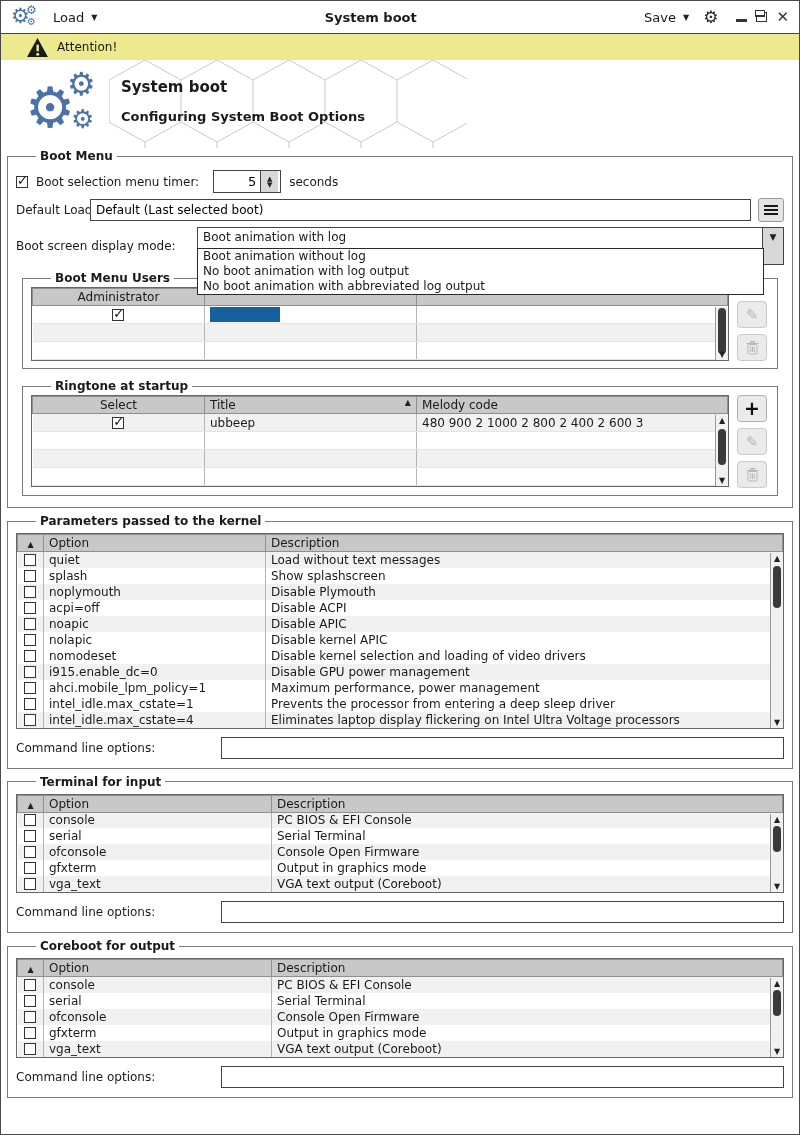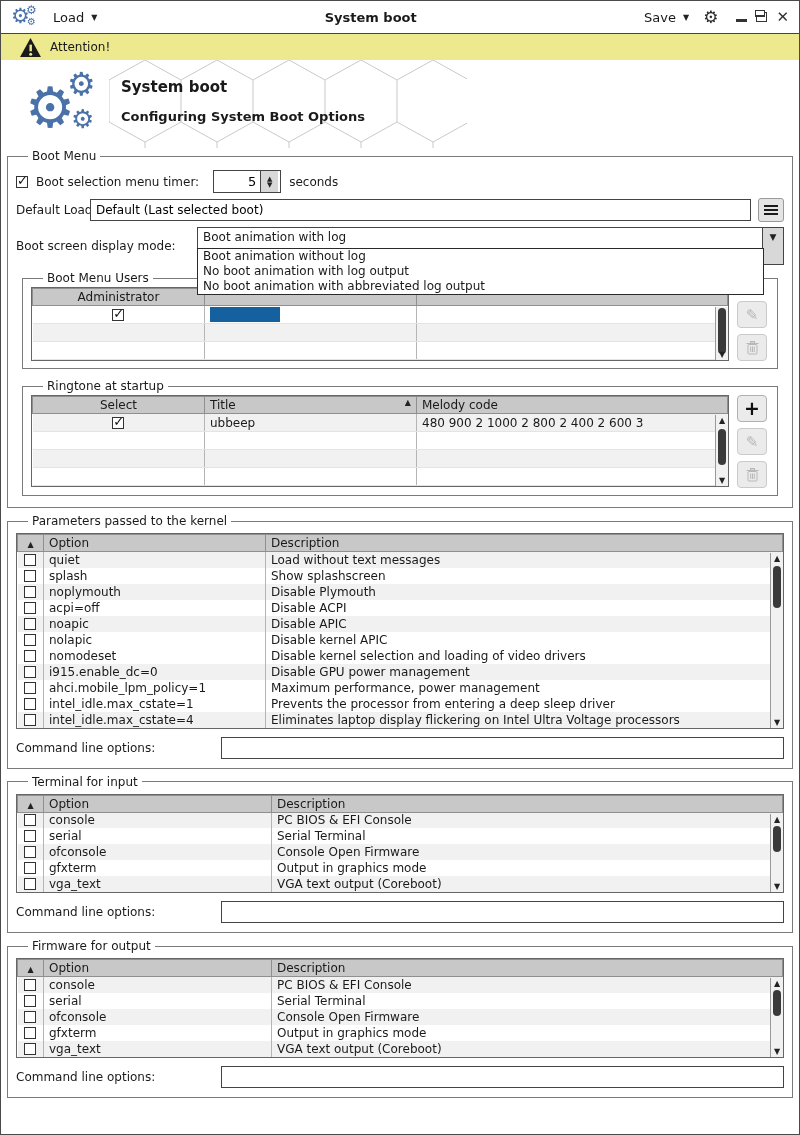--- a/index.html
+++ b/index.html
@@ -23,38 +23,38 @@
   .gear-btn { font-size:17px; color:#2b2b2b; line-height:1; font-family:"DejaVu Sans",sans-serif; }
   .winctl { display:flex; align-items:center; gap:9px; margin-left:4px; }
   .win-min { width:11px; height:3px; background:#333; margin-top:6px; }
   .win-max { width:11px; height:10px; border:1px solid #333; position:relative; }
   .win-max::before { content:""; position:absolute; left:-2px; top:-3px; width:8px; height:4px;
                      background:#fff; border:1px solid #333; border-bottom-width:2px; }
   .win-close { font-size:15px; color:#333; line-height:1; }
 
   
   .banner { height:26px; background:#ece98f; display:flex; align-items:center; gap:9px;
-            padding:0 19px; flex:none; }
+            padding:0 26px; flex:none; }
   .banner-text { font-size:12px; }
 
   
   .app-header { height:88px; position:relative; overflow:hidden; flex:none; }
   .hexes { position:absolute; left:108px; top:0; }
   .hdr-logo { position:absolute; left:24px; top:8px; width:84px; height:72px; }
   .hdr-logo .g1 { font-size:56px; left:0; top:12px; }
   .hdr-logo .g2 { font-size:32px; left:42px; top:0; }
   .hdr-logo .g3 { font-size:26px; left:46px; top:38px; }
   .hdr-text { position:absolute; left:120px; top:18px; }
   .hdr-title { font-size:15px; font-weight:bold; margin-bottom:13px; }
   .hdr-sub { font-size:13px; font-weight:bold; }
 
   
   fieldset { border:1px solid #7a7a7a; margin:1px 6px 5px; padding:2px 8px 7px; position:relative; }
   fieldset.inner { margin:6px 6px 4px; }
-  legend { font-size:12px; padding:0 4px; margin-left:12px; }
+  legend { font-size:12px; padding:0 4px; margin-left:20px;font-weight:bold; }
   .form-row { display:flex; align-items:center; margin:5px 0 4px; }
   .lbl { white-space:nowrap; }
 
   .cb { width:12px; height:12px; border:1px solid #333; background:#fff; display:inline-block;
         position:relative; flex:none; vertical-align:middle; }
   .cb.checked::after { content:"✓"; position:absolute; left:0; top:-4px; font-size:13px;
                        font-weight:bold; color:#111; }
 
   .spin { display:flex; border:1px solid #444; height:23px; width:68px; margin:0 8px 0 14px; background:#fff; }
   .spin input { width:46px; border:none; outline:none; text-align:right; font-size:13px;
@@ -474,21 +474,21 @@
         <span class="sarr dn">▼</span>
       </div>
     </div>
     <div class="form-row" style="margin:8px 0 2px">
       <span class="lbl" style="width:205px">Command line options:</span>
       <input class="text-input grow" style="">
     </div>
   </fieldset>
 
   <fieldset>
-    <legend>Firmware for output</legend>
+    <legend>Coreboot for output</legend>
     <div class="grid" style="margin-top:3px">
       <table>
         <colgroup>
             <col style="width:26px">
             <col style="width:228px">
             <col>
           </colgroup>
         <thead>
           <tr>
             <th class="c-cb"><span class="sort">▲</span></th>

